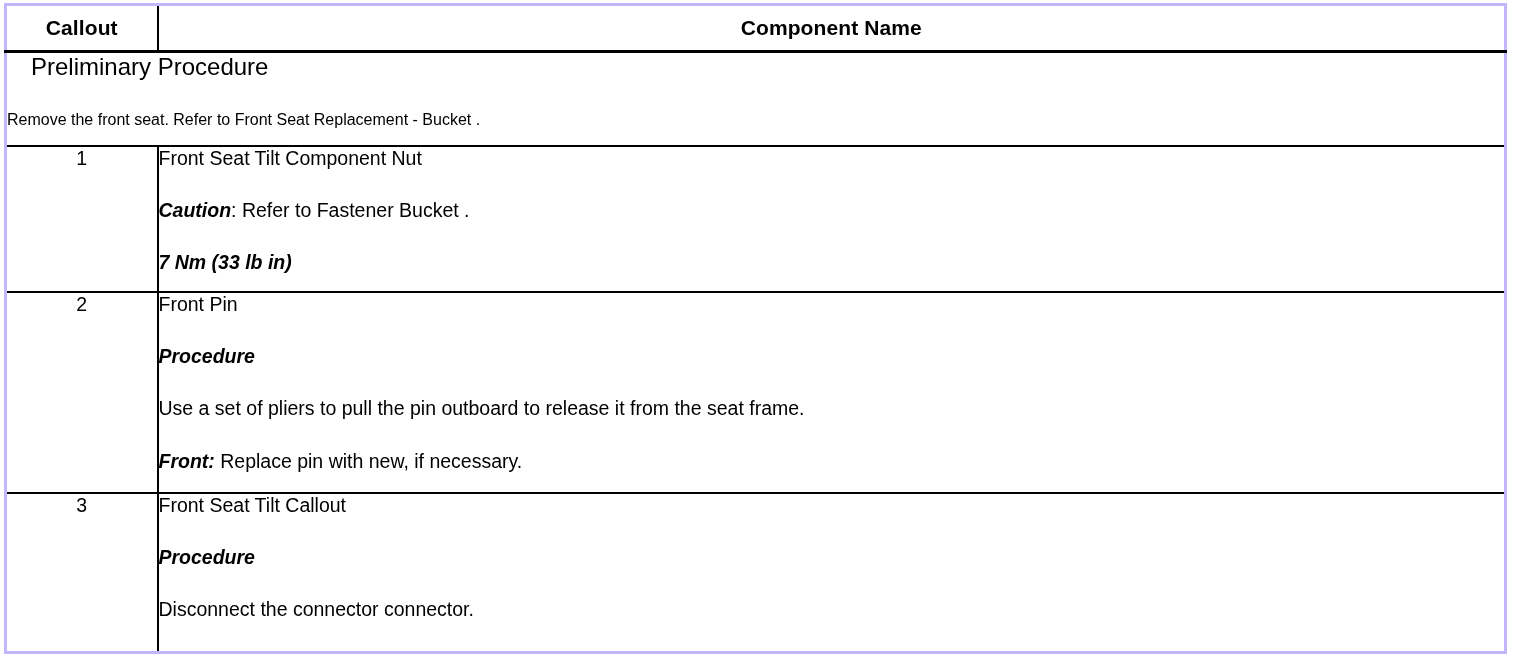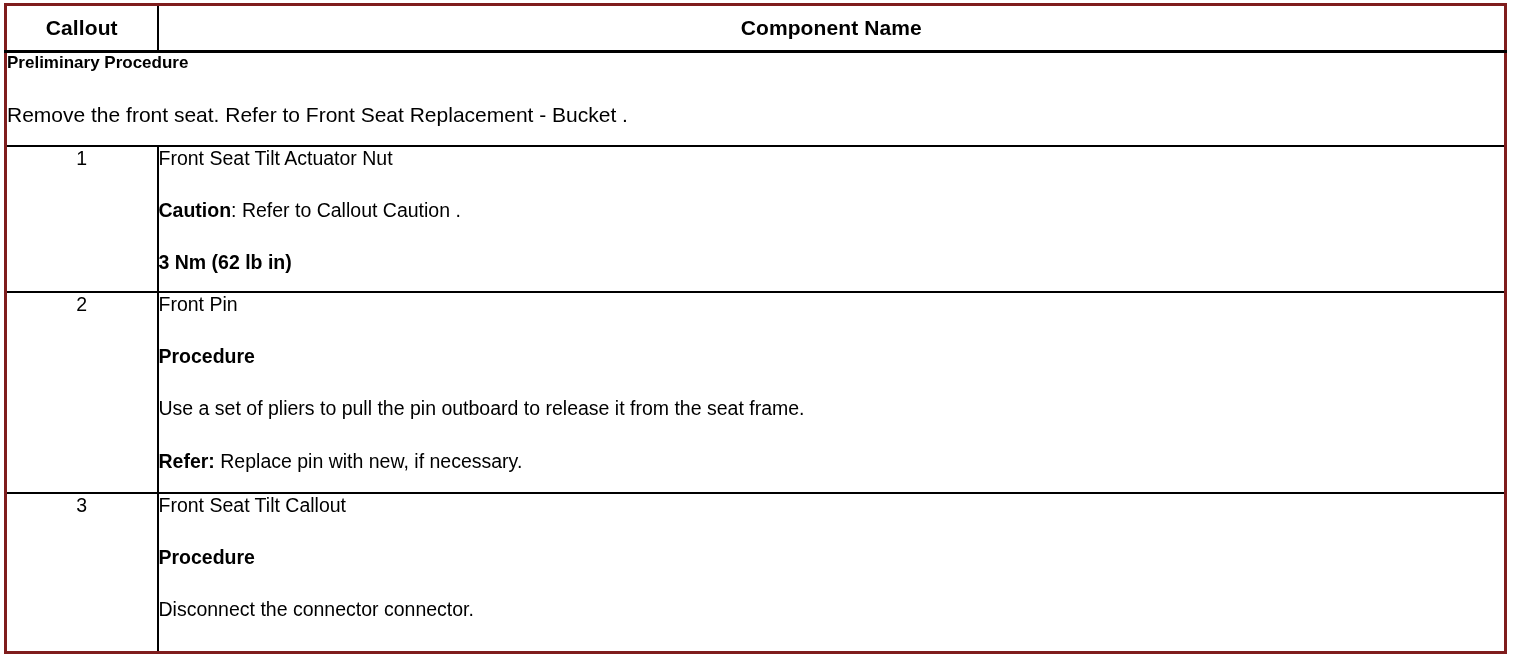--- a/index.html
+++ b/index.html
@@ -14,21 +14,21 @@
     font-family: "Liberation Sans", sans-serif;
     color: #000000;
   }
 
   .doc-table {
     position: absolute;
     left: 4px;
     top: 3px;
     width: 1503px;
     border-collapse: collapse;
-    border: 3px solid #7f1d1d;
+    border: 3px solid #c4b5fd;
     table-layout: fixed;
     background: #ffffff;
   }
 
   .doc-table td,
   .doc-table th {
     border: 2px solid #000000;
     padding: 0;
     vertical-align: top;
     background: #ffffff;
@@ -52,33 +52,34 @@
     font-size: 19.5px;
     line-height: 1.15;
   }
   .cell p {
     margin: 0 0 0 0;
     padding: 0;
   }
   .cell p + p {
     margin-top: 30px;
   }
-  .b { font-weight: bold; }
+  .b { font-weight: bold; font-style: italic; }
 
   
   .prelim-cell {
     padding: 11px 0 9px 7px;
   }
   .prelim-cell .prelim-title {
-    font-weight: bold;
-    font-size: 17px;
+    font-weight: normal;
+    font-size: 24px;
+    padding-left: 24px;
   }
   .prelim-cell .prelim-body {
     margin-top: 30px;
-    font-size: 21px;
+    font-size: 16px;
   }
 
   
   .callout-cell {
     vertical-align: middle;
     text-align: center;
     font-size: 19.5px;
   }
 
   
@@ -106,33 +107,33 @@
     <tr class="row-prelim">
       <td class="cell prelim-cell" colspan="2">
         <div class="prelim-title">Preliminary Procedure</div>
         <div class="prelim-body">Remove the front seat. Refer to Front Seat Replacement - Bucket .</div>
       </td>
     </tr>
 
     <tr class="row-1">
       <td class="callout-cell">1</td>
       <td class="cell">
-        <p>Front Seat Tilt Actuator Nut</p>
-        <p><span class="b">Caution</span><span>: Refer to Callout Caution .</span></p>
-        <p class="b">3 Nm (62 lb in)</p>
+        <p>Front Seat Tilt Component Nut</p>
+        <p><span class="b">Caution</span><span>: Refer to Fastener Bucket .</span></p>
+        <p class="b">7 Nm (33 lb in)</p>
       </td>
     </tr>
 
     <tr class="row-2">
       <td class="callout-cell">2</td>
       <td class="cell">
         <p>Front Pin</p>
         <p class="b">Procedure</p>
         <p>Use a set of pliers to pull the pin outboard to release it from the seat frame.</p>
-        <p><span class="b">Refer:</span><span> Replace pin with new, if necessary.</span></p>
+        <p><span class="b">Front:</span><span> Replace pin with new, if necessary.</span></p>
       </td>
     </tr>
 
     <tr class="row-3">
       <td class="callout-cell">3</td>
       <td class="cell">
         <p>Front Seat Tilt Callout</p>
         <p class="b">Procedure</p>
         <p>Disconnect the connector connector.</p>
       </td>

